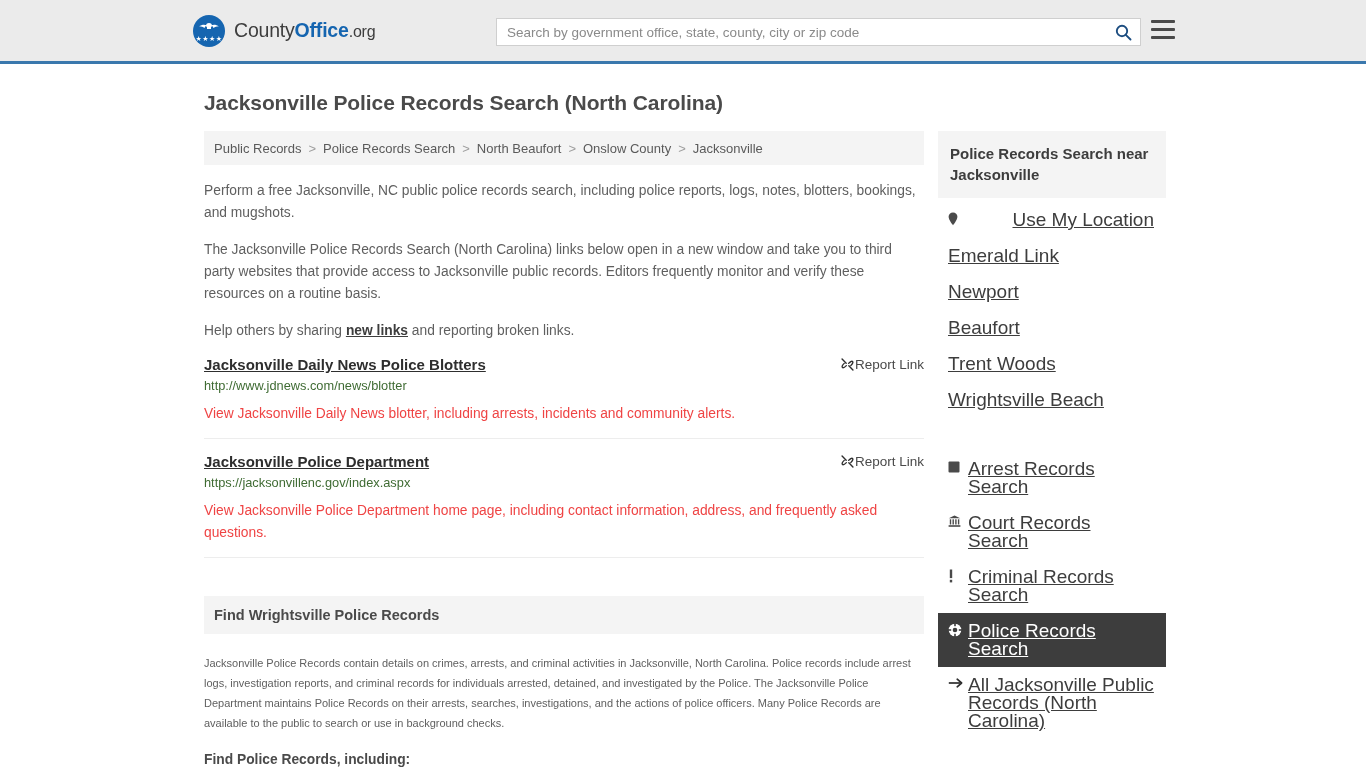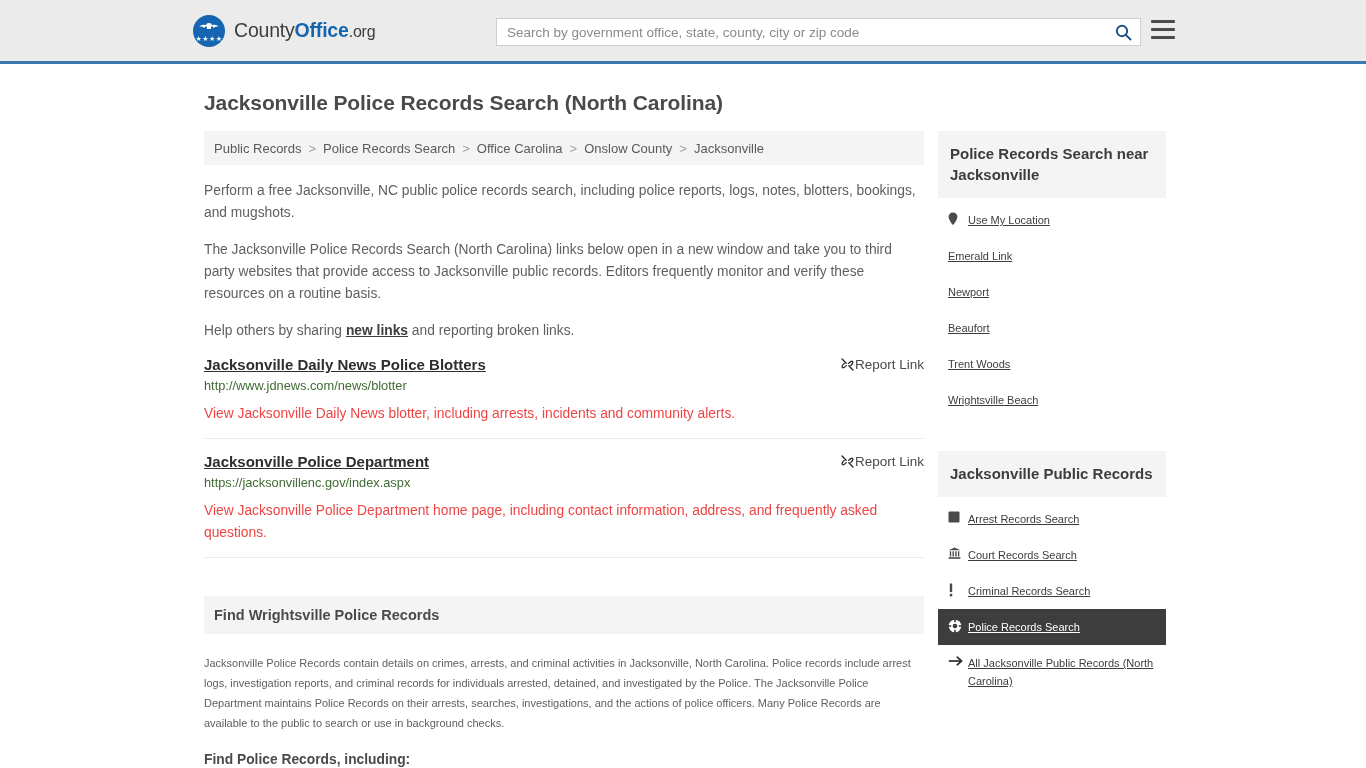--- a/index.html
+++ b/index.html
@@ -229,22 +229,23 @@
     font-size: 15px;
     font-weight: bold;
     color: #3d3d3d;
     line-height: 21px;
   }
   .side-list { margin-top: 4px; }
   .side-item {
     display: flex;
     align-items: flex-start;
     padding: 9px 12px 9px 10px;
-    font-size: 11px;
+    font-size: 19px;
     line-height: 18px;
+    justify-content: space-between;
   }
   .side-item .s-icon {
     width: 20px;
     flex: 0 0 20px;
     display: flex;
     align-items: center;
     justify-content: flex-start;
     padding-top: 1px;
   }
   .side-item .s-label {
@@ -299,21 +300,21 @@
 
   <div class="content-row">
 
     <div class="main-col">
 
       <div class="breadcrumb">
         <a>Public Records</a>
         <span class="sep">&gt;</span>
         <a>Police Records Search</a>
         <span class="sep">&gt;</span>
-        <a>Office Carolina</a>
+        <a>North Beaufort</a>
         <span class="sep">&gt;</span>
         <a>Onslow County</a>
         <span class="sep">&gt;</span>
         <span class="current">Jacksonville</span>
       </div>
 
       <p class="para">Perform a free Jacksonville, NC public police records search, including police reports, logs, notes, blotters, bookings, and mugshots.</p>
       <p class="para">The Jacksonville Police Records Search (North Carolina) links below open in a new window and take you to third party websites that provide access to Jacksonville public records. Editors frequently monitor and verify these resources on a routine basis.</p>
       <p class="para"><span>Help others by sharing </span><a>new links</a><span> and reporting broken links.</span></p>
 
@@ -380,21 +381,20 @@
         </div>
         <div class="side-item no-icon">
           <span class="s-label">Trent Woods</span>
         </div>
         <div class="side-item no-icon">
           <span class="s-label">Wrightsville Beach</span>
         </div>
       </div>
 
       <div class="side-section-2">
-        <div class="side-head">Jacksonville Public Records</div>
         <div class="side-list">
 
           <div class="side-item">
             <span class="s-icon">
               <svg width="12" height="12" viewBox="0 0 12 12">
                   <rect x="0.5" y="0.5" width="11" height="11" rx="1" fill="#4a4a4a"></rect>
                 </svg>
             </span>
             <span class="s-label">Arrest Records Search</span>
           </div>

